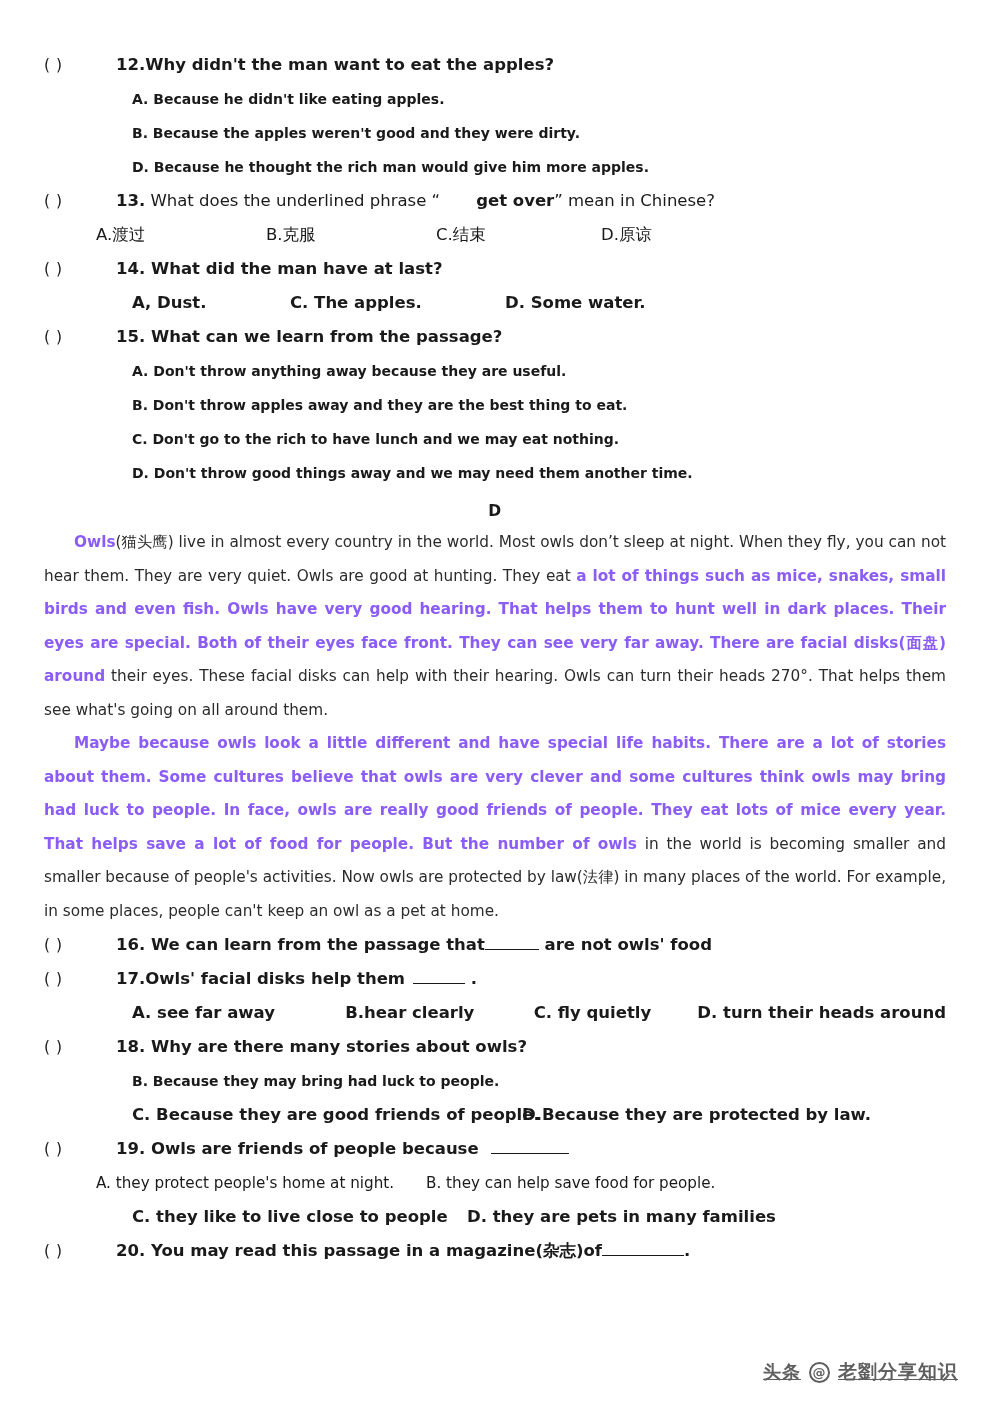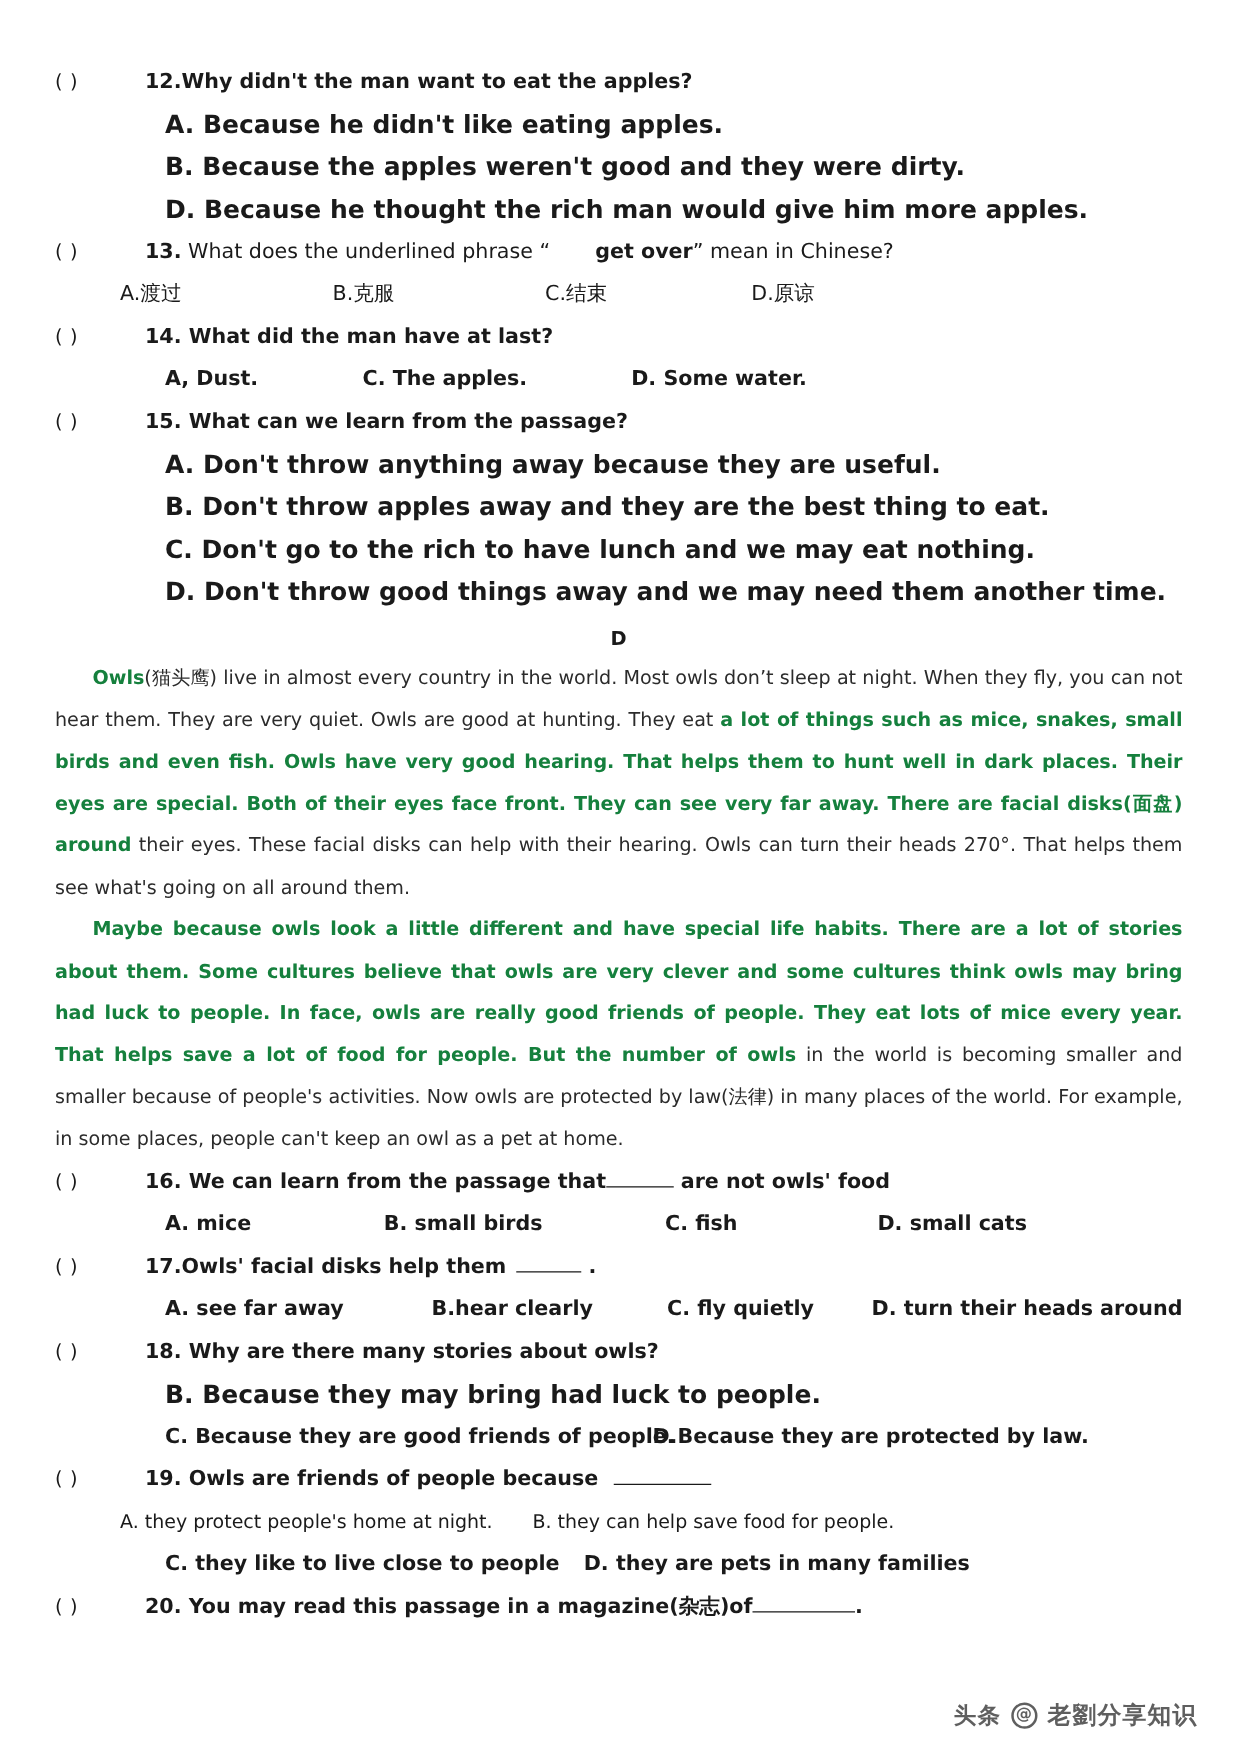--- a/index.html
+++ b/index.html
@@ -40,21 +40,21 @@
   .q-text {
     font-size: 16.5px;
   }
   .bold {
     font-weight: bold;
     margin-left: 36px;
   }
 
   .opt-line {
     padding-left: 52px;
-    font-size: 20px;
+    font-size: 14px;
     line-height: 34px;
     white-space: nowrap;
   }
   .opt-cols {
     display: flex;
     padding-left: 52px;
     line-height: 34px;
     font-size: 16.5px;
     white-space: nowrap;
   }
@@ -88,39 +88,40 @@
   }
   .passage p {
     margin: 0;
   }
   .passage .indent {
     display: inline-block;
     width: 30px;
   }
   .passage .b {
     font-weight: bold;
-    color: #15803d;
+    color: #8b5cf6;
   }
   .passage-2 {
     margin-top: 0px;
   }
 
   
   .watermark {
     position: absolute;
     right: 34px;
     bottom: 18px;
     display: flex;
     align-items: center;
     gap: 8px;
     color: #4a4a4a;
     font-size: 19px;
     font-weight: bold;
     letter-spacing: 1px;
     opacity: 0.88;
+    text-decoration: underline;
   }
   .watermark .wm-dot {
     width: 17px;
     height: 17px;
     border-radius: 50%;
     border: 2px solid #4a4a4a;
     display: inline-block;
     position: relative;
   }
   .watermark .wm-dot::before {
@@ -183,26 +184,20 @@
 
   <div class="passage">
     <p><span class="indent"></span><span id="p1"><span class="b">Owls</span><span>(猫头鹰)</span><span> live in almost every country in the world. Most owls don’t sleep at night. When they fly, you can not hear them. They are very quiet. Owls are good at hunting. They eat </span><span class="b">a lot of things such as mice, snakes, small birds and even fish. Owls have very good hearing. That helps them to hunt well in dark places. Their eyes are special. Both of their eyes face front. They can see very far away. There are facial disks</span><span class="b">(面盘)</span><span class="b"> around</span><span> their eyes. These facial disks can help with their hearing. Owls can turn their heads 270°. That helps them see what's going on all around them.</span></span></p>
     <p class="passage-2"><span class="indent"></span><span id="p2"><span class="b">Maybe because owls look a little different and have special life habits. There are a lot of stories about them. Some cultures believe that owls are very clever and some cultures think owls may bring had luck to people. In face, owls are really good friends of people. They eat lots of mice every year. That helps save a lot of food for people. But the number of owls</span><span> in the world is becoming smaller and smaller because of people's activities. Now owls are protected by law(法律) in many places of the world. For example, in some places, people can't keep an owl as a pet at home.</span></span></p>
   </div>
 
   <div class="q-row">
     <span class="paren">(    )</span>
     <span class="q-text bold"><span> 16.</span><span> We can learn from the passage that</span><span class="blank-u" style="width:54px"></span><span> are not owls' food</span></span>
   </div>
-  <div class="opt-cols bold">
-    <span style="width:175px">A. mice</span>
-    <span style="width:225px">B. small birds</span>
-    <span style="width:170px">C. fish</span>
-    <span>D. small cats</span>
-  </div>
 
   <div class="q-row">
     <span class="paren">(    )</span>
     <span class="q-text bold"><span> 17.</span><span>Owls' facial disks help them</span><span class="blank-u" style="width:52px;margin-left:8px"></span><span> .</span></span>
   </div>
   <div class="opt-cols bold">
     <span style="width:215px">A. see far away</span>
     <span style="width:190px">B.hear clearly</span>
     <span style="width:165px">C. fly quietly</span>
     <span>D. turn their heads around</span>

